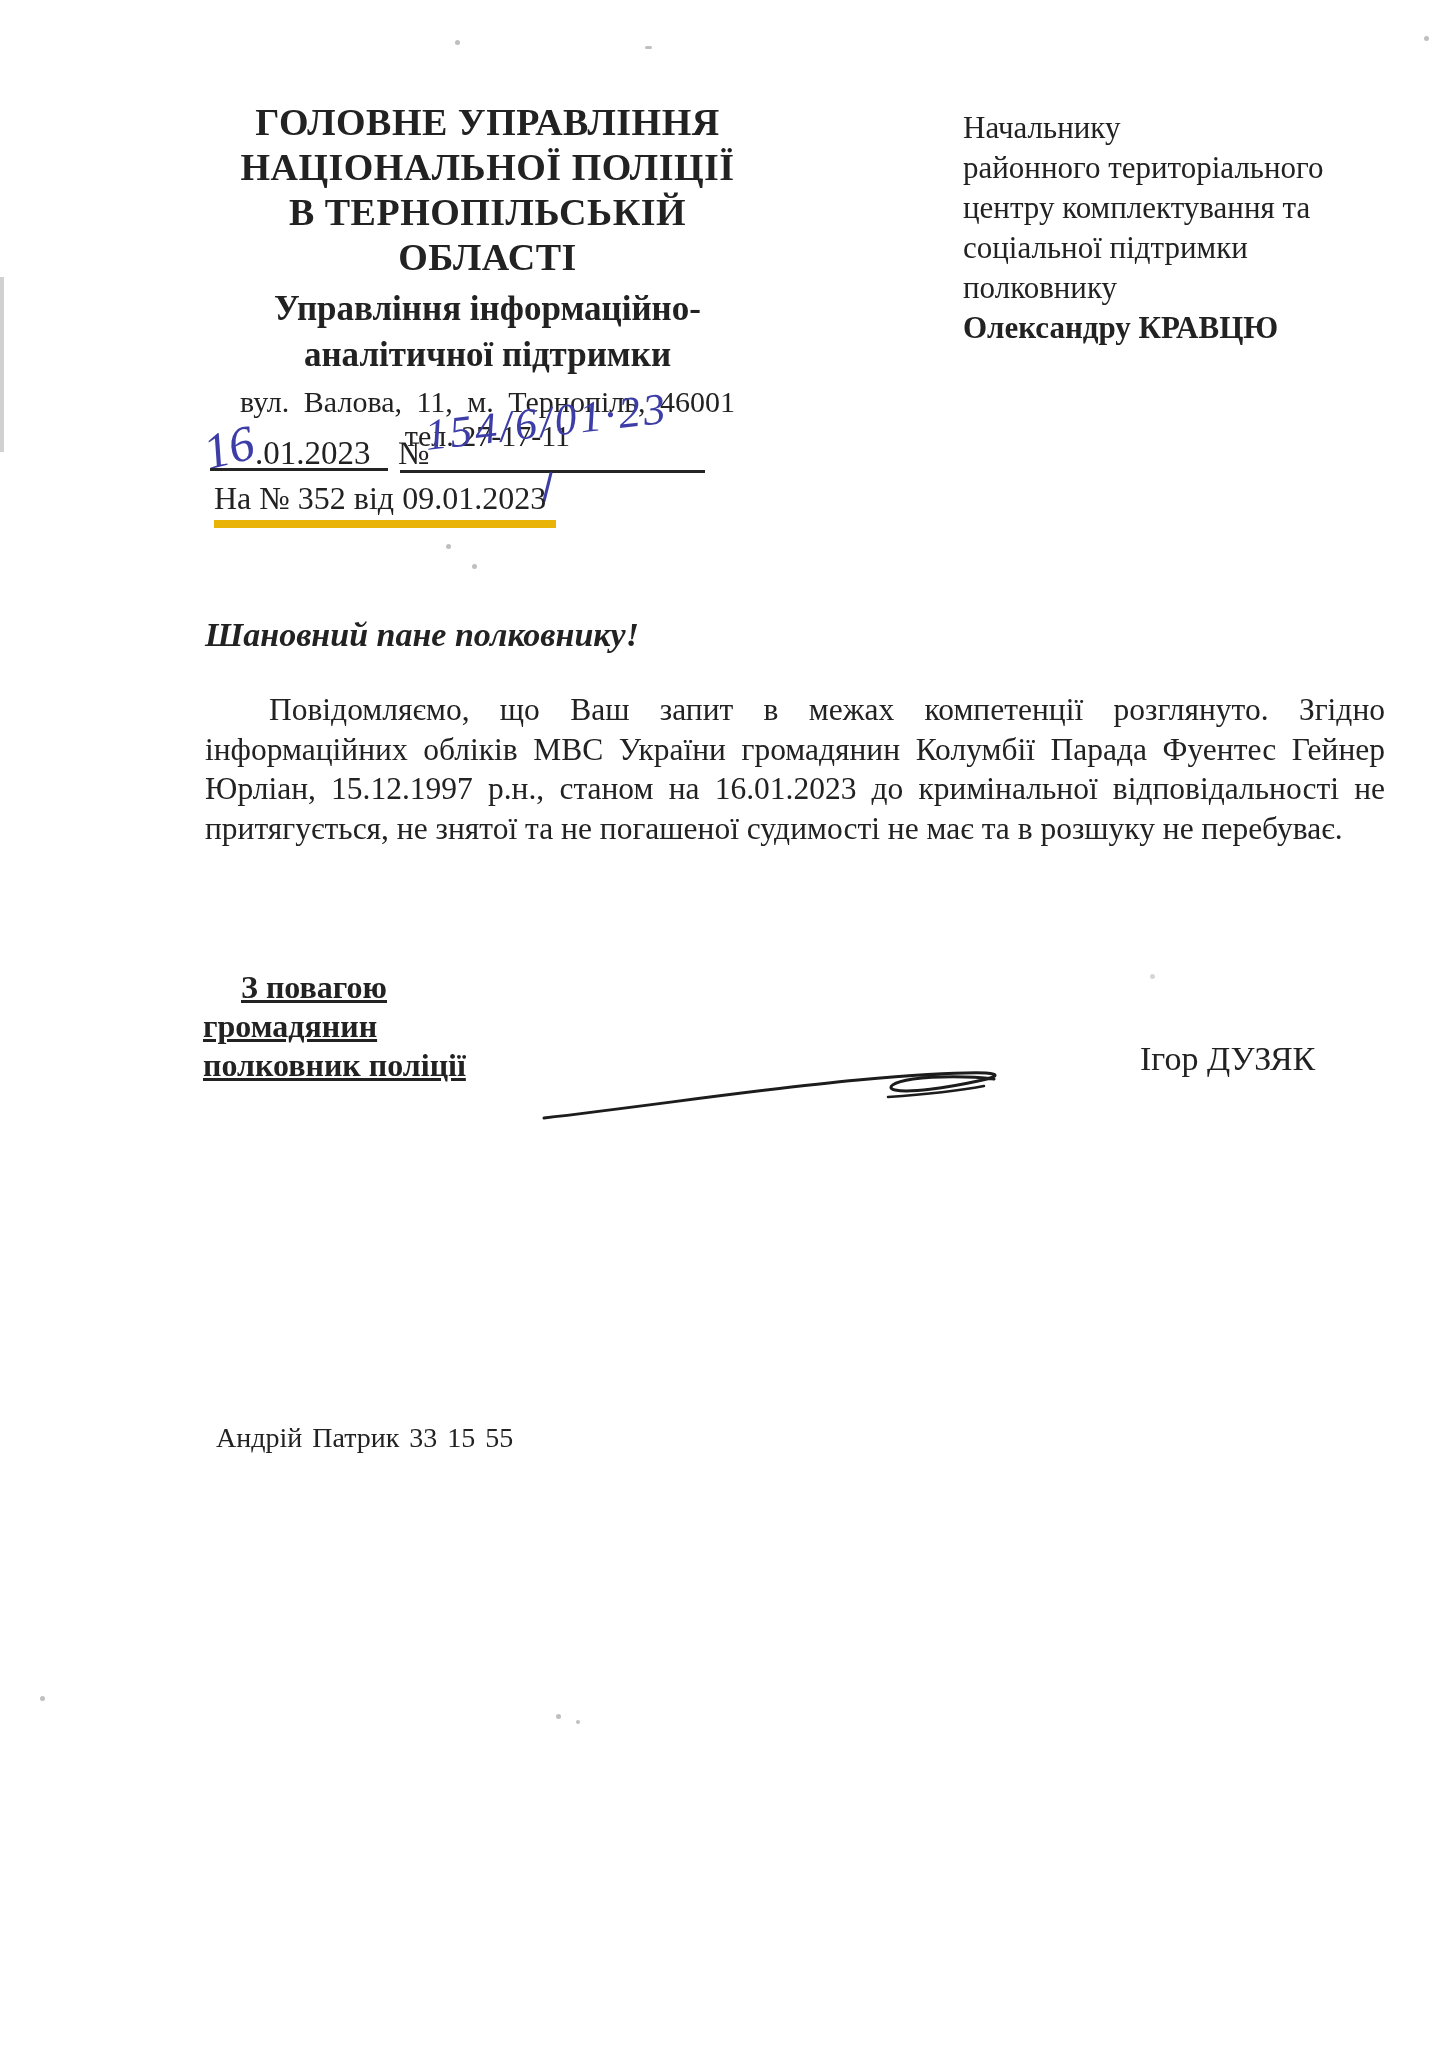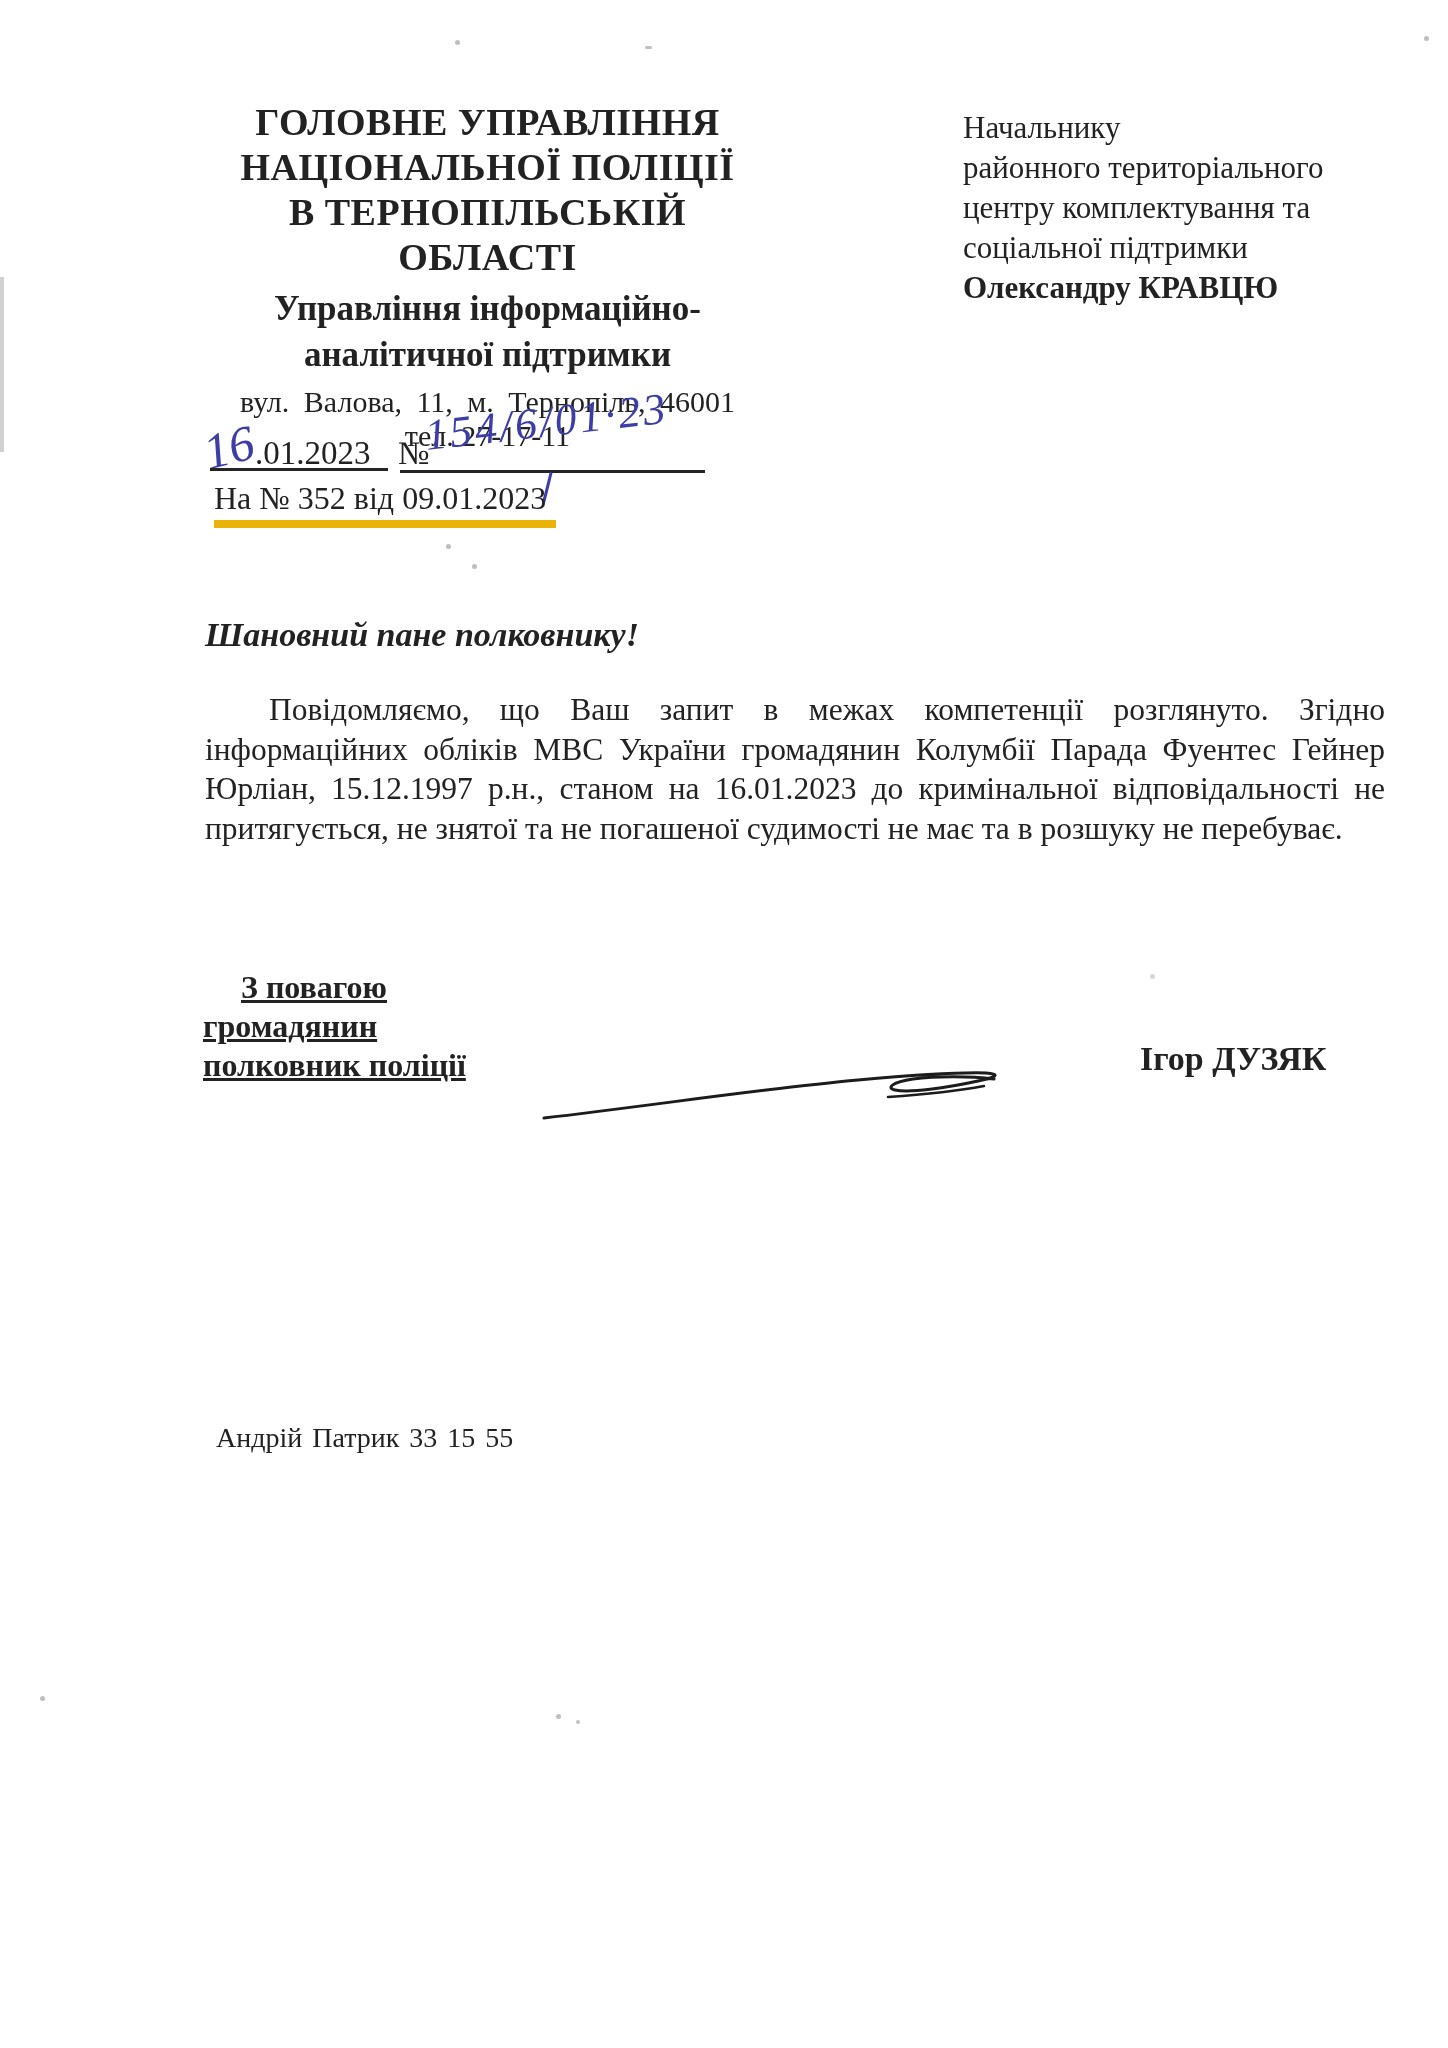--- a/index.html
+++ b/index.html
@@ -34,21 +34,21 @@
   
   .salutation{left:205px;top:592px;width:1180px;
               font-weight:bold;font-style:italic;font-size:34px;}
   .body-par{left:205px;top:666px;width:1180px;font-size:31.5px;line-height:39.5px;
             text-align:justify;text-indent:64px;}
 
   
   .signoff{left:203px;top:944px;font-weight:bold;font-size:32px;line-height:39px;text-decoration:underline;}
   .signoff .closing{padding-left:38px;}
   .sig-svg{left:538px;top:1036px;}
-  .sig-name{left:1140px;top:1016px;font-weight:bold;font-size:34px;white-space:nowrap;}
+  .sig-name{left:1140px;top:1016px;font-weight:normal;font-size:34px;white-space:nowrap;}
 
   
   .executor{left:216px;top:1398px;font-size:28px;word-spacing:3px;}
 
   
   .speck{width:5px;height:5px;border-radius:50%;background:#8a8a8a;opacity:.55;}
   .edge-smudge{left:0;top:253px;width:4px;height:175px;background:#bdbdbd;opacity:.7;}
 </style>
 </head>
 <body>
@@ -75,20 +75,21 @@
   <div class="abs rule rule-a"></div>
   <div class="abs rule rule-b"></div>
   <div class="abs hw-tail"></div>
   <div class="abs ref-line">На № 352 від 09.01.2023</div>
 
   <div class="abs rcpt">
     <div>Начальнику</div>
     <div>районного територіального</div>
     <div>центру комплектування та</div>
     <div>соціальної підтримки</div>
+    <div>полковнику</div>
     <div class="rcpt-name">Олександру КРАВЦЮ</div>
   </div>
 
   <div class="abs salutation">Шановний пане полковнику!</div>
 
   <div class="abs body-par">Повідомляємо, що Ваш запит в межах компетенції розглянуто. Згідно інформаційних обліків МВС України громадянин Колумбії Парада Фуентес Гейнер Юрліан, 15.12.1997 р.н., станом на 16.01.2023 до кримінальної відповідальності не притягується, не знятої та не погашеної судимості не має та в розшуку не перебуває.</div>
 
   <div class="abs signoff">
     <div class="closing">З повагою</div>
     <div>громадянин</div>

